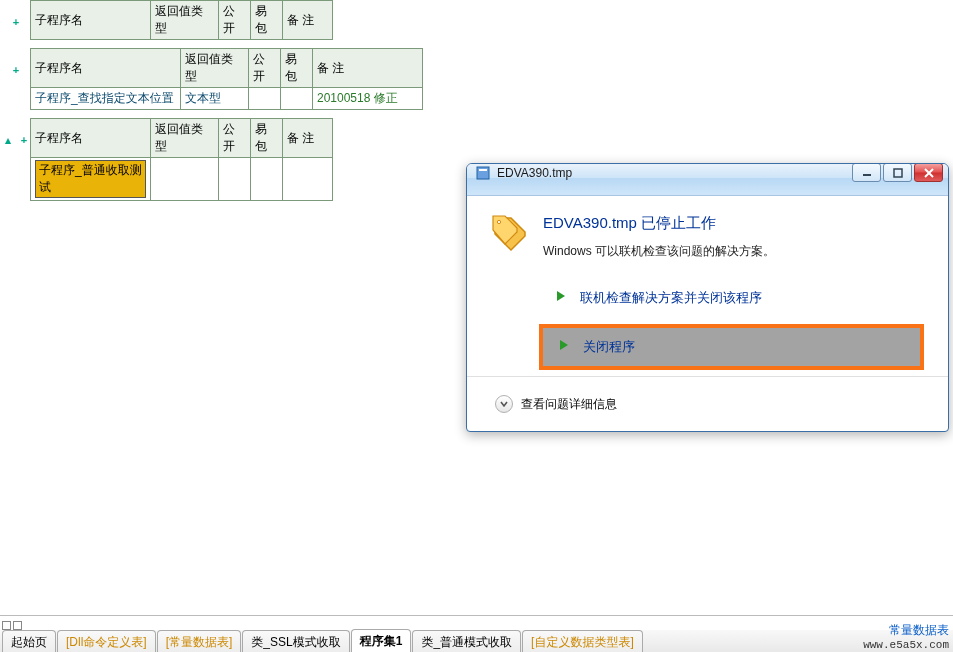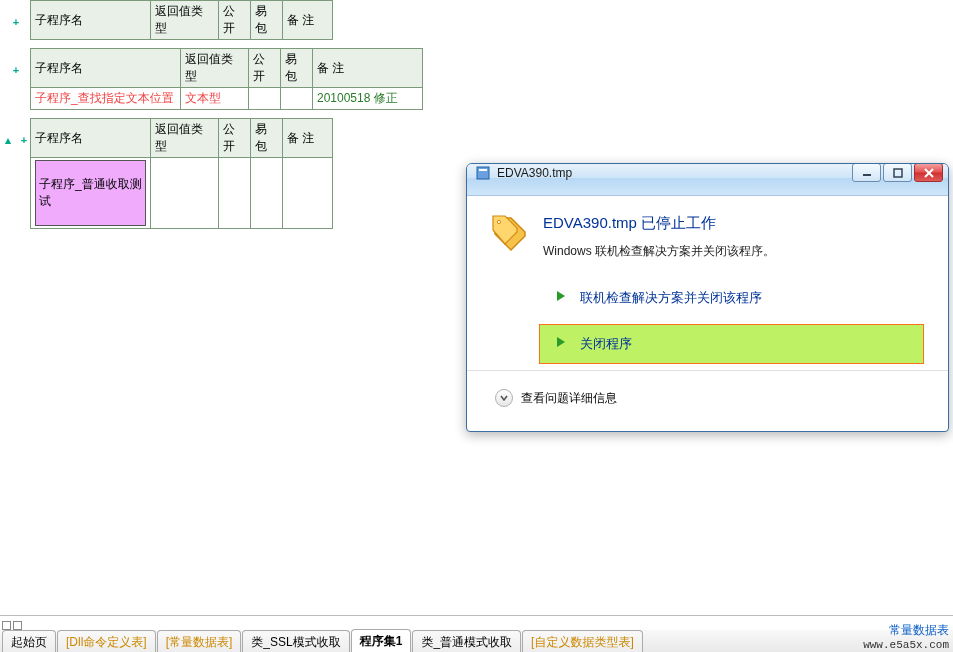--- a/index.html
+++ b/index.html
@@ -14,41 +14,41 @@
 th{background:#e8f0e8}
 td{background:#fff}
 .c1{width:120px}
 .c2{width:68px}
 .c3{width:32px}
 .c4{width:32px}
 .c5{width:50px}
 .c1b{width:150px}
 .c5b{width:110px}
 .c1c{width:120px}
-.link{color:#ef4444}
+.link{color:#0c4a6e}
 .notetxt{color:#2a7a2a}
-.editing{border:1px solid #555;padding:15px 3px;background:#f0abfc}
+.editing{border:1px solid #555;padding:1px 3px;background:#eab308}
 
 .dialog{position:absolute;left:466px;top:163px;width:483px;background:#fff;border:1px solid #3a6ea5;border-radius:6px 6px 4px 4px;box-shadow:0 3px 12px rgba(0,0,0,.3);overflow:hidden}
 .titlebar{height:32px;background:linear-gradient(#e9f2fb,#cde4f8 45%,#b8d8f4 46%,#cfe6fa);display:flex;align-items:center;padding:0 5px 14px 8px;border-bottom:1px solid #a8c6e4}
 .tb-icon{width:16px;height:16px;margin-right:6px;position:relative}
 .tb-icon svg{display:block}
 .tb-title{flex:1;color:#1a1a1a;font-size:12px}
 .tb-btns{display:flex;gap:2px}
 .tb-btn{width:29px;height:19px;border:1px solid #6a8cb0;border-radius:3px;background:linear-gradient(#f4faff,#d2e6f7);display:flex;align-items:center;justify-content:center;cursor:pointer}
 .tb-btn.close{background:linear-gradient(#f5a0a0,#e45050 48%,#d03030 52%,#e05a5a);border-color:#a03030}
 .tb-btn svg{display:block}
-.dlg-body{padding:18px 24px 16px 24px;position:relative}
+.dlg-body{padding:18px 24px 10px 24px;position:relative}
 .dlg-header{display:flex;gap:14px;align-items:flex-start;margin-bottom:18px}
 .dlg-icon{width:38px;height:38px;flex-shrink:0;position:relative}
 .dlg-title{color:#003399;font-size:15px;margin-bottom:10px}
 .dlg-sub{font-size:12px;color:#222}
 .action-list{margin:12px 0 4px 48px}
 .action{border:1px solid transparent;padding:10px 14px;display:flex;align-items:flex-start;gap:12px;cursor:pointer;margin-bottom:6px}
-.action.selected{border:1px solid #f97316;background:#bef264}
+.action.selected{border:4px solid #f97316;background:#a3a3a3}
 .arrow-ico{width:14px;height:14px;flex-shrink:0;color:#2a9a2a}
 .action-label{color:#003399;font-size:13px}
 hr.sep{border:none;border-top:1px solid #e0e0e0;margin:6px -24px}
 .details{display:flex;align-items:center;gap:8px;padding:12px 0 8px 4px;cursor:pointer}
 .chev{width:18px;height:18px;border:1px solid #b0b0b0;border-radius:50%;display:flex;align-items:center;justify-content:center;background:linear-gradient(#fff,#e6e6e6)}
 .chev svg{display:block}
 
 .bottom-bar{position:absolute;left:0;bottom:0;right:0;height:37px;border-top:1px solid #bbb}
 .bb-marks{height:14px;display:flex;align-items:flex-end;padding-left:2px;gap:2px}
 .bb-mk{width:9px;height:9px;border:1px solid #888;background:#fff}
@@ -169,21 +169,21 @@
       <div class="dlg-icon">
         <svg width="38" height="38" viewBox="0 0 38 38">
           <path d="M4 4 L20 4 L34 18 L34 22 L20 36 L4 20 Z" fill="#f7c24a" stroke="#d08a10" stroke-width="1.5"></path>
           <circle cx="10" cy="10" r="2" fill="#fff" stroke="#d08a10"></circle>
           <path d="M2 2 L14 2 L26 14 L26 18 L14 30 L2 16 Z" fill="#ffd56e" stroke="#d08a10" stroke-width="1.2"></path>
           <circle cx="8" cy="8" r="1.6" fill="#fff" stroke="#d08a10"></circle>
         </svg>
       </div>
       <div>
         <div class="dlg-title">EDVA390.tmp 已停止工作</div>
-        <div class="dlg-sub">Windows 联机检查解决方案并关闭该程序。</div>
+        <div class="dlg-sub">Windows 可以联机检查该问题的解决方案。</div>
       </div>
     </div>
     <div class="action-list">
       <div class="action">
         <span class="arrow-ico"><svg width="14" height="14">
               <path d="M3 2 L11 7 L3 12 Z" fill="#2a9a2a"></path>
             </svg></span>
         <span class="action-label">联机检查解决方案并关闭该程序</span>
       </div>
       <div class="action selected">

